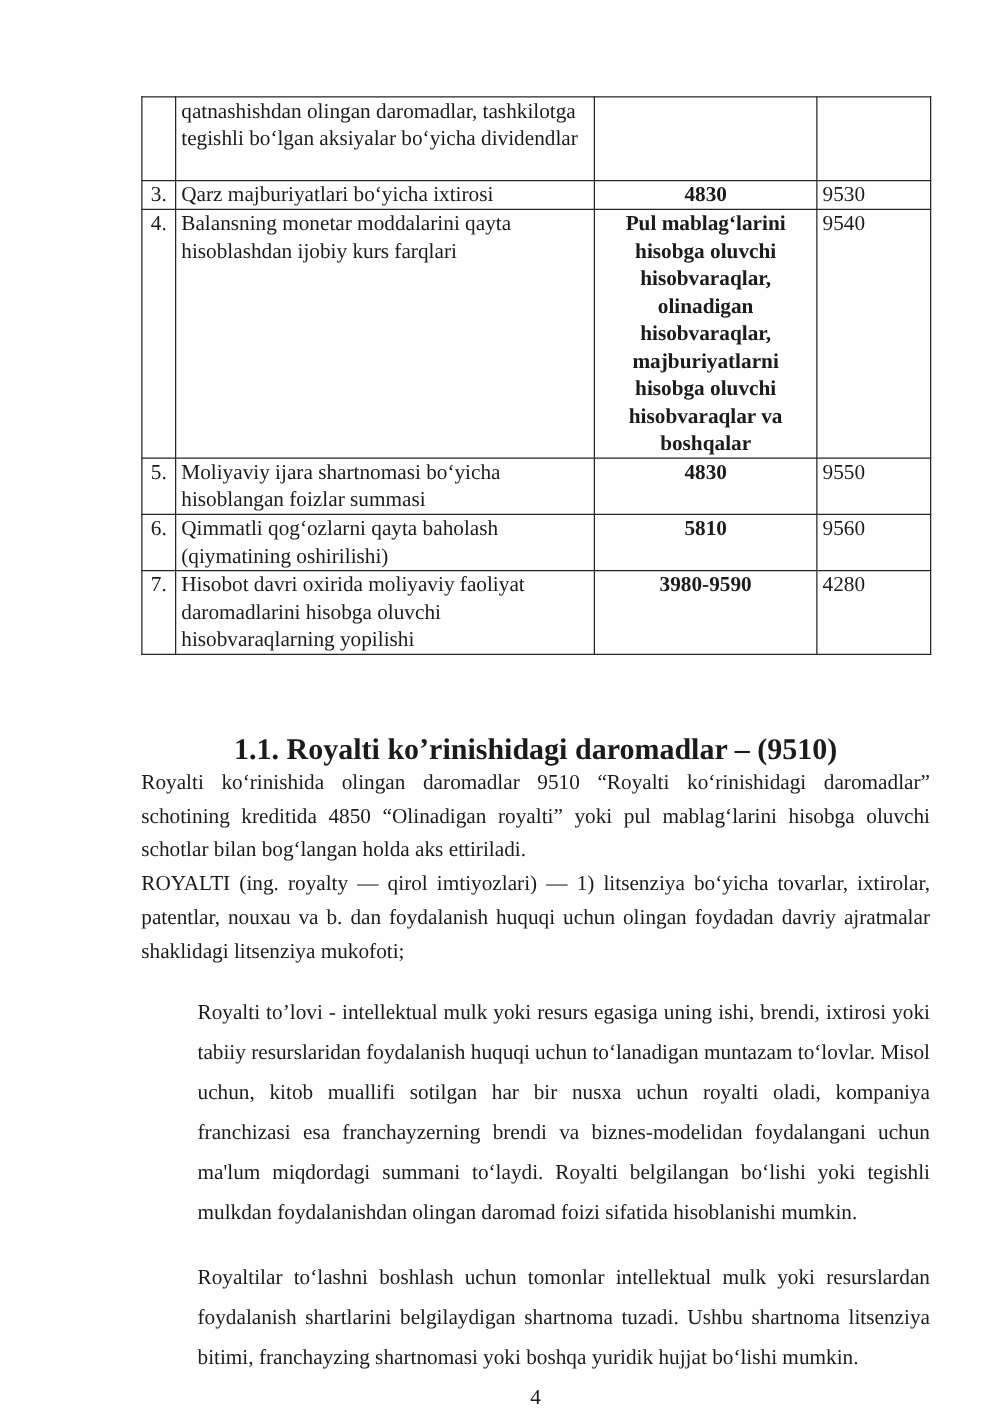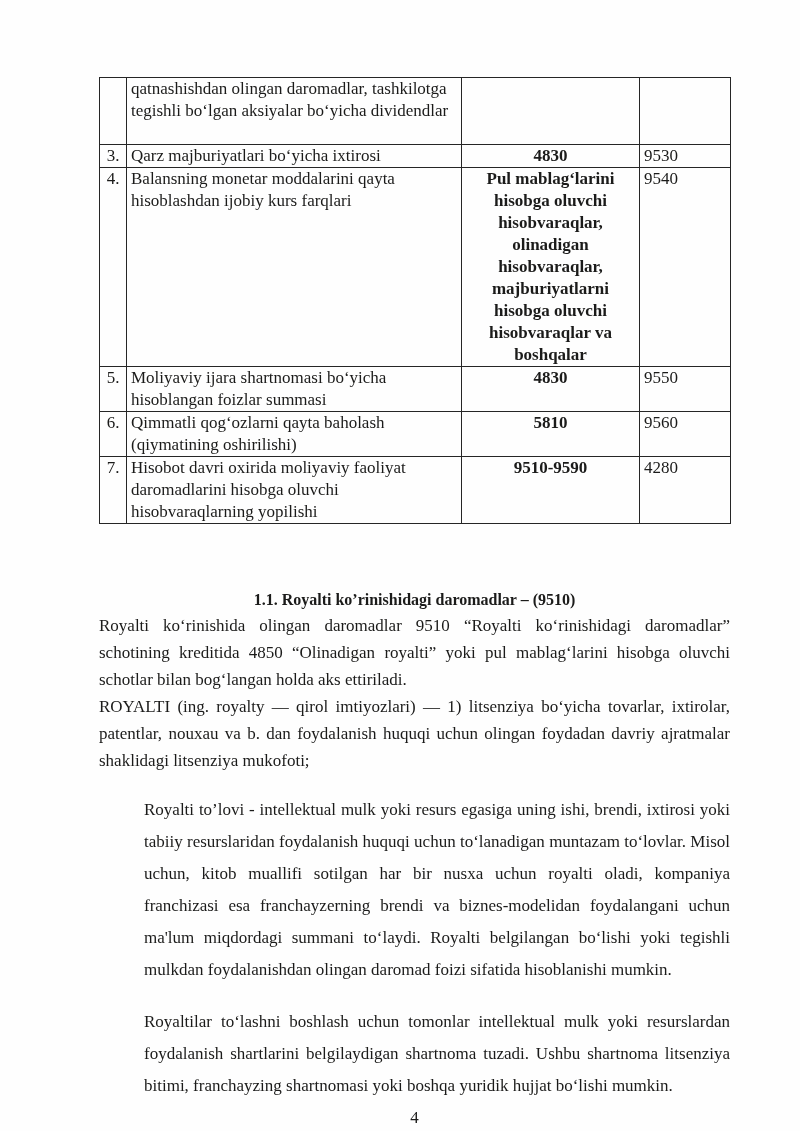--- a/index.html
+++ b/index.html
@@ -11,21 +11,21 @@
     position: relative;
     width: 800px;
     height: 1131px;
     background: #fefefe;
     color: #1b1b1a;
     font-family: "Liberation Serif", "DejaVu Serif", serif;
     overflow: hidden;
   }
   .content {
     position: absolute;
-    left: 99px;
+    left: 113px;
     top: 0;
     width: 631px;
   }
   
   table.accounts {
     margin-top: 77px;
     border-collapse: collapse;
     table-layout: fixed;
     width: 631px;
     font-size: 17px;
@@ -43,21 +43,21 @@
   td.c-code { text-align: left; }
   tr.row-0 { height: 67px; }
   tr.row-1 { height: 23px; }
   tr.row-2 { height: 194px; }
   tr.row-3 { height: 44px; }
   tr.row-4 { height: 45px; }
   tr.row-5 { height: 67px; }
   
   .heading {
     margin: 64px 0 0 0;
-    font-size: 16px;
+    font-size: 24px;
     font-weight: bold;
     text-align: center;
     line-height: 24px;
   }
   p.body {
     margin: 0;
     font-size: 17px;
     text-align: justify;
   }
   p.lh27 { line-height: 27px; }
@@ -110,21 +110,21 @@
         </tr>
         <tr class="row-4">
           <td class="c-num">6.</td>
           <td class="c-desc">Qimmatli qogʻozlarni qayta baholash (qiymatining oshirilishi)</td>
           <td class="c-val">5810</td>
           <td class="c-code">9560</td>
         </tr>
         <tr class="row-5">
           <td class="c-num">7.</td>
           <td class="c-desc">Hisobot davri oxirida moliyaviy faoliyat daromadlarini hisobga oluvchi hisobvaraqlarning yopilishi</td>
-          <td class="c-val">9510-9590</td>
+          <td class="c-val">3980-9590</td>
           <td class="c-code">4280</td>
         </tr>
       </tbody>
     </table>
 
     <h3 class="heading">1.1. Royalti ko’rinishidagi daromadlar – (9510)</h3>
 
     <p class="body lh27">
       <span>Royalti koʻrinishida olingan daromadlar 9510 “Royalti koʻrinishidagi daromadlar” schotining kreditida 4850 “Olinadigan royalti” yoki pul mablagʻlarini hisobga oluvchi schotlar bilan bogʻlangan holda aks ettiriladi.</span>
     </p>

